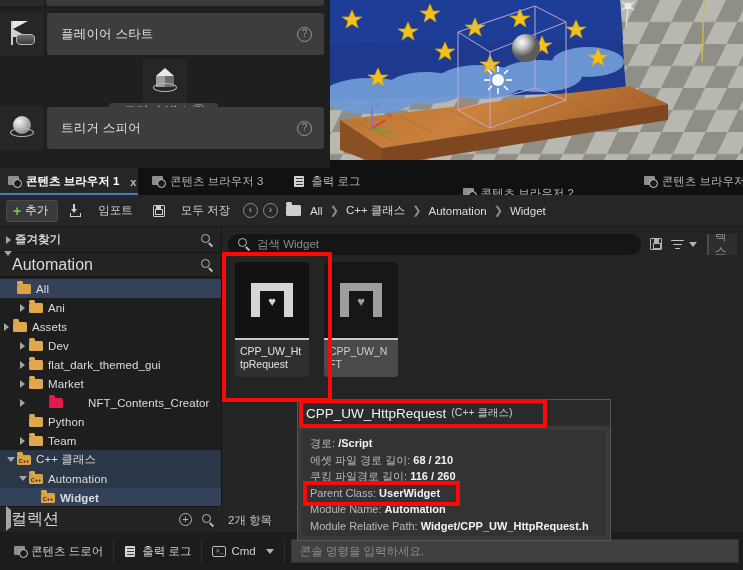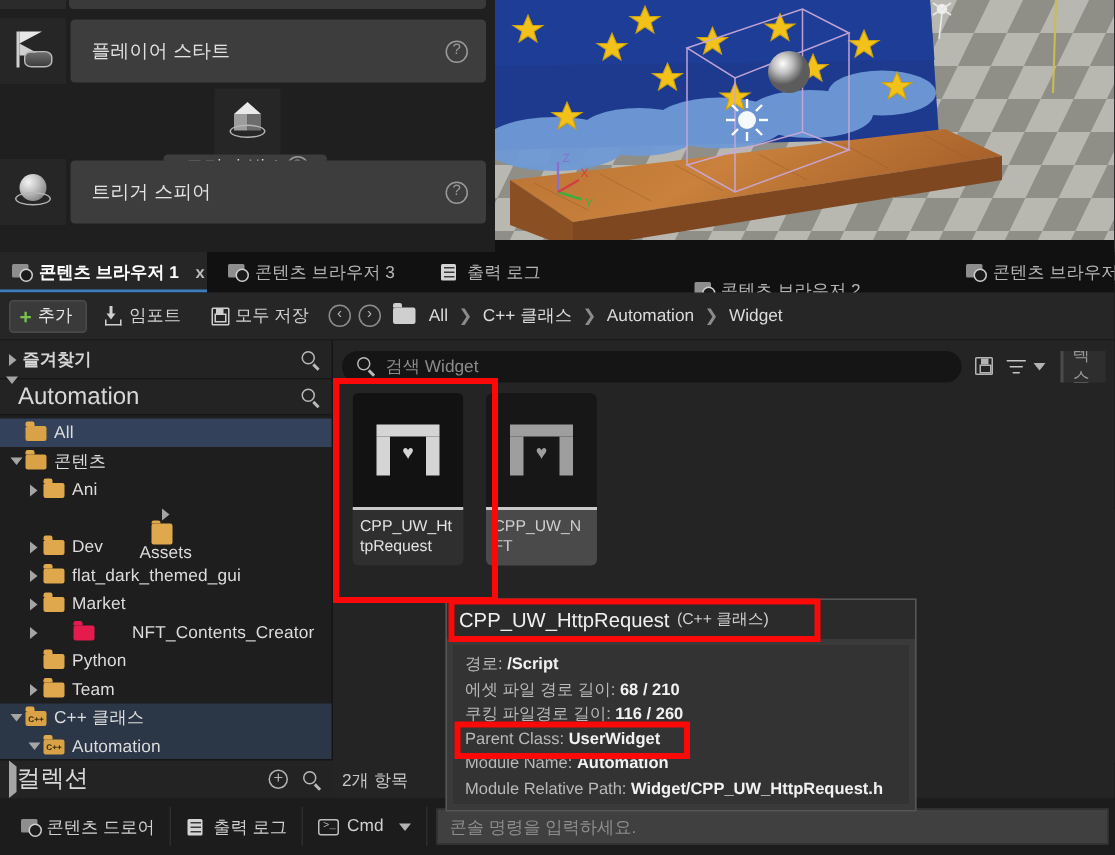--- a/index.html
+++ b/index.html
@@ -108,21 +108,21 @@
     position: absolute; left: 0; top: 195px; width: 743px; height: 32px;
     background: #262626; display: flex; align-items: center; padding: 0 6px;
     border-bottom: 1px solid #1b1b1b;
   }
   .tb-add {
     display:flex; align-items:center; gap:4px; background:#3a3a3a; border:1px solid #4a4a4a;
     border-radius:3px; height:22px; padding: 0 9px 0 6px; font-size:11.5px; color:#e7e7e7;
   }
   .plus-g { color:#79c14b; font-size:14px; font-weight:bold; line-height:12px; }
   .tb-btn {
-    display:flex; align-items:center; gap:4px; height:22px; padding:0 8px;
+    display:flex; align-items:center; gap:16px; height:22px; padding:0 8px;
     font-size:11.5px; color:#d2d2d2; margin-left: 4px;
   }
   .ico-import { position:relative; width:12px; height:13px; }
   .ico-import .arr { position:absolute; left:3px; top:0; width:1.6px; height:7px; background:#cfcfcf; }
   .ico-import .head {
     position:absolute; left:0.5px; top:5px; width:0; height:0;
     border-left:3.5px solid transparent; border-right:3.5px solid transparent; border-top:4px solid #cfcfcf;
   }
   .ico-import .tray { position:absolute; left:0; bottom:0; width:11px; height:4px; border:1.4px solid #cfcfcf; border-top:none; }
   .ico-save { position:relative; width:12px; height:12px; border:1.4px solid #cfcfcf; border-radius:1px; }
@@ -550,35 +550,28 @@
         </span>
     </div>
 
     <div id="tree">
 
     <div class="tree-row sel" style="padding-left: 4px;">
           <span class="tw"></span>
           <span class="fold open"></span>
           <span class="tlabel">All</span>
         </div>
-        <div class="tree-row" style="padding-left: 4px;">
-          <span class="tw">
-            <span class="caret-d"></span>
-          </span>
-          <span class="fold open"></span>
-          <span class="tlabel">콘텐츠</span>
-        </div>
         <div class="tree-row" style="padding-left: 16px;">
           <span class="tw">
             <span class="caret-r"></span>
           </span>
           <span class="fold"></span>
           <span class="tlabel">Ani</span>
         </div>
-        <div class="tree-row" style="padding-left: 0; flex-direction: column;">
+        <div class="tree-row" style="padding-left: 0;">
           <span class="tw">
             <span class="caret-r"></span>
           </span>
           <span class="fold"></span>
           <span class="tlabel">Assets</span>
         </div>
         <div class="tree-row" style="padding-left: 16px;">
           <span class="tw">
             <span class="caret-r"></span>
           </span>

